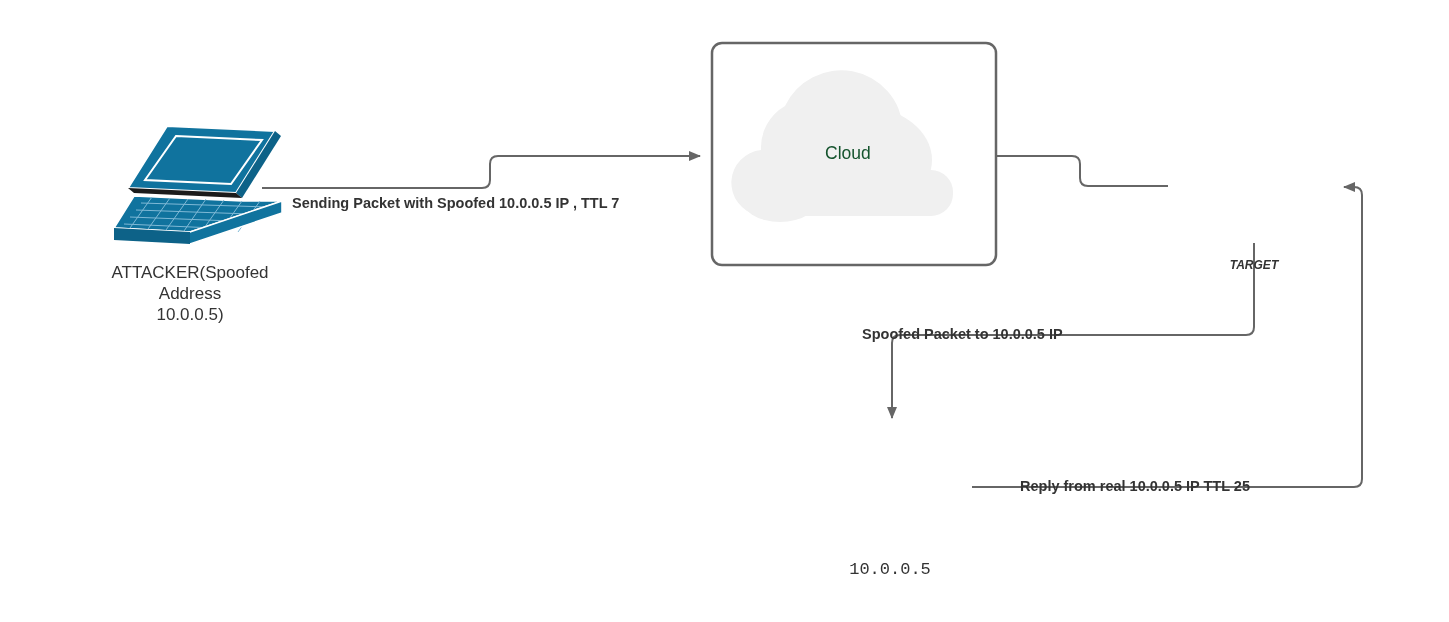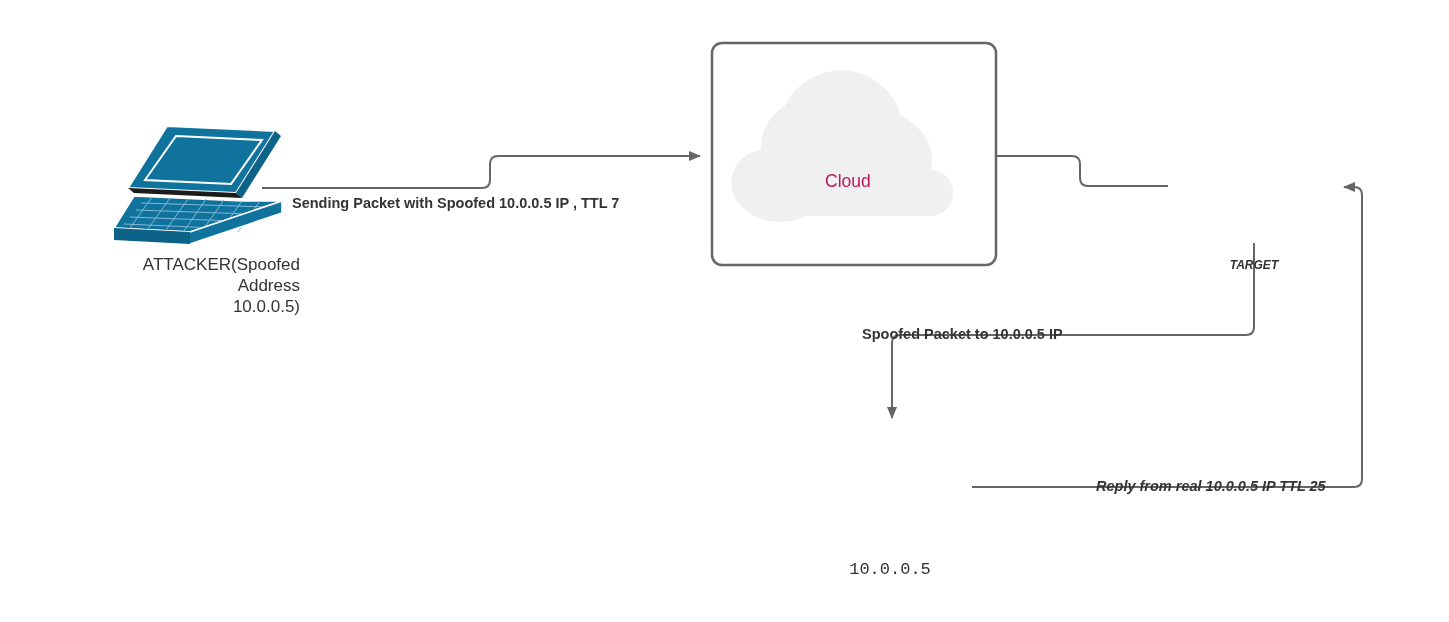--- a/index.html
+++ b/index.html
@@ -40,23 +40,22 @@
     font-family: "Liberation Sans", sans-serif;
   }
   .label-target {
     font-weight: bold;
     font-style: italic;
     font-size: 12px;
   }
   .cloud-text {
     position: absolute;
     font-size: 17.5px;
-    color: #be185d;
+    color: #14532d;
     font-family: "Liberation Sans", sans-serif;
-    margin-top: 28px;
   }
 </style>
 </head>
 <body>
 
 
 
 <svg id="canvas" viewBox="0 0 1449 622" xmlns="http://www.w3.org/2000/svg">
 
   <defs>
@@ -154,30 +153,30 @@
       <rect x="818" y="435" width="146" height="85" rx="4" fill="#ffffff">
       <path d="M797,528 L985,528 a14 14 0 0 1 -14 18 L811,546 a14 14 0 0 1 -14 -18 z" fill="#2A3080">
       <path d="M872,532 L910,532 L914,540 L868,540 z" fill="#ffffff">
     </path></path></rect></path></g>
   </g>
 
 
 
 
 
-<div class="node-label" style="left:80px; top:254px; width:220px;text-align:right;">ATTACKER(Spoofed
+<div class="node-label" style="left:80px; top:262px; width:220px;">ATTACKER(Spoofed
 Address
 10.0.0.5)</div>
 
 <div class="cloud-text" style="left:825px; top:143px;">Cloud</div>
 
 <div class="node-label label-target" style="left:1174px; top:255px; width:160px;">TARGET</div>
 
 <div class="node-label" style="left:810px; top:559px; width:160px;font-family:Liberation Mono, monospace;">10.0.0.5</div>
 
 <div class="edge-label" style="left:292px; top:195px;">Sending Packet with Spoofed 10.0.0.5 IP , TTL 7</div>
 
 <div class="edge-label" style="left:862px; top:326px;">Spoofed Packet to 10.0.0.5 IP</div>
 
-<div class="edge-label" style="left:1096px; top:478px;font-style:italic;">Reply from real 10.0.0.5 IP TTL 25</div>
+<div class="edge-label" style="left:1020px; top:478px;">Reply from real 10.0.0.5 IP TTL 25</div>
 
 
 
 
 </body></html>

